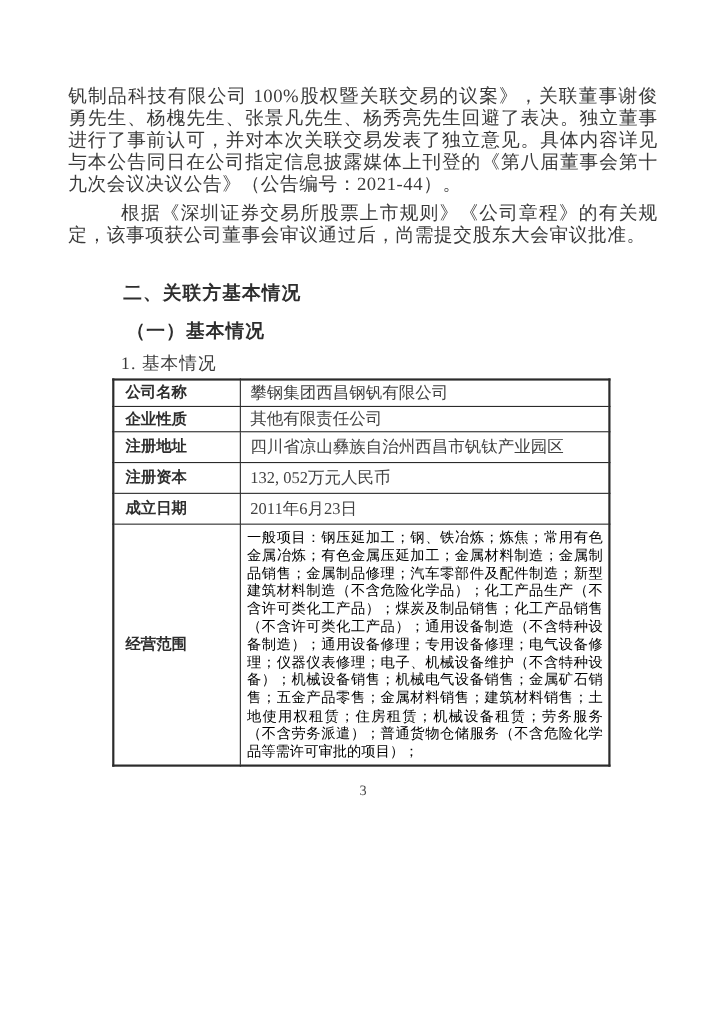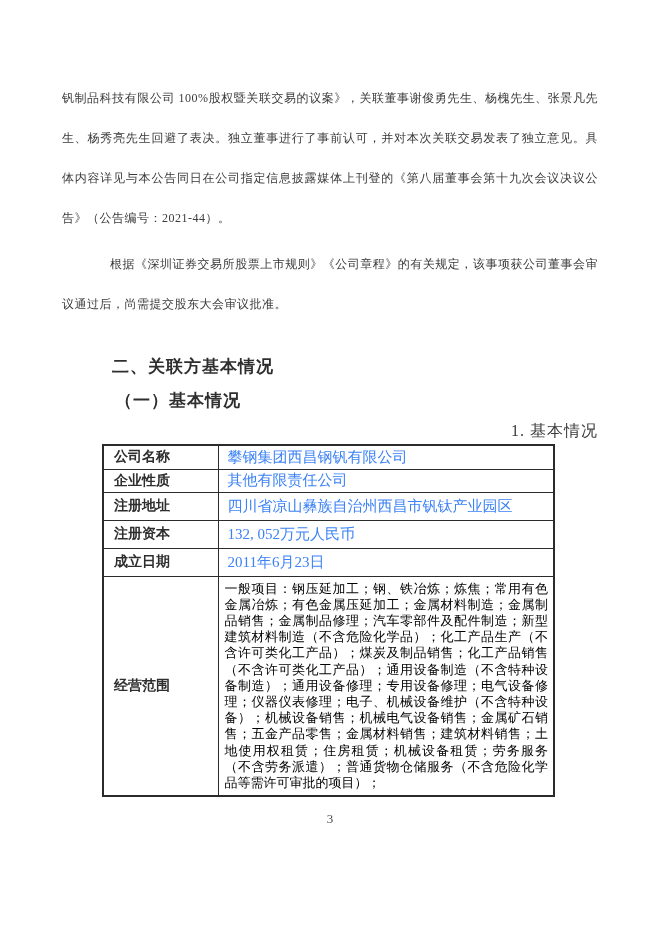--- a/index.html
+++ b/index.html
@@ -10,22 +10,22 @@
     background: #ffffff;
     overflow: hidden;
     font-family: "Liberation Serif", "DejaVu Serif", serif;
     color: #3a3a3a;
   }
   .content {
     padding: 78px 62px 0 62px;
   }
   p.body-par {
     margin: 6px 0 0 0;
-    font-size: 12px;
-    line-height: 40px;
+    font-size: 17px;
+    line-height: 20px;
     text-align: justify;
     text-indent: 48px;
     letter-spacing: 0.5px;
   }
   p.body-par.no-indent {
     text-indent: 0;
     margin-top: 0;
   }
   p.body-par.p3 { margin-top: 10px; }
 
@@ -45,21 +45,20 @@
     line-height: 30px;
     color: #2e2e2e;
     letter-spacing: 1px;
   }
   .h-item {
     margin: 2px 0 0 48px;
     font-size: 16px;
     line-height: 26px;
     color: #3a3a3a;
     letter-spacing: 1px;
-    text-align: right;
   }
 
   table.info-table {
     margin-left: 40px;
     width: 453px;
     border-collapse: collapse;
     border: 2px solid #2b2b2b;
     table-layout: fixed;
   }
   table.info-table td {
@@ -74,21 +73,21 @@
     font-size: 14px;
     color: #2e2e2e;
     padding: 1px 3px 1px 10px;
     white-space: nowrap;
     margin-top: 16px;
   }
   td.lbl-small { font-size: 12.5px; letter-spacing: 0; }
   td.val {
     font-size: 15px;
     padding: 1px 4px 1px 9px;
-    color: #3b82f6;
+    color: #404040;
     white-space: nowrap;
   }
   td.val-long {
     font-size: 13px;
     line-height: 16.2px;
     text-align: justify;
     white-space: normal;
     padding: 4px 5px 4px 6px;
     color: #000000;
   }

